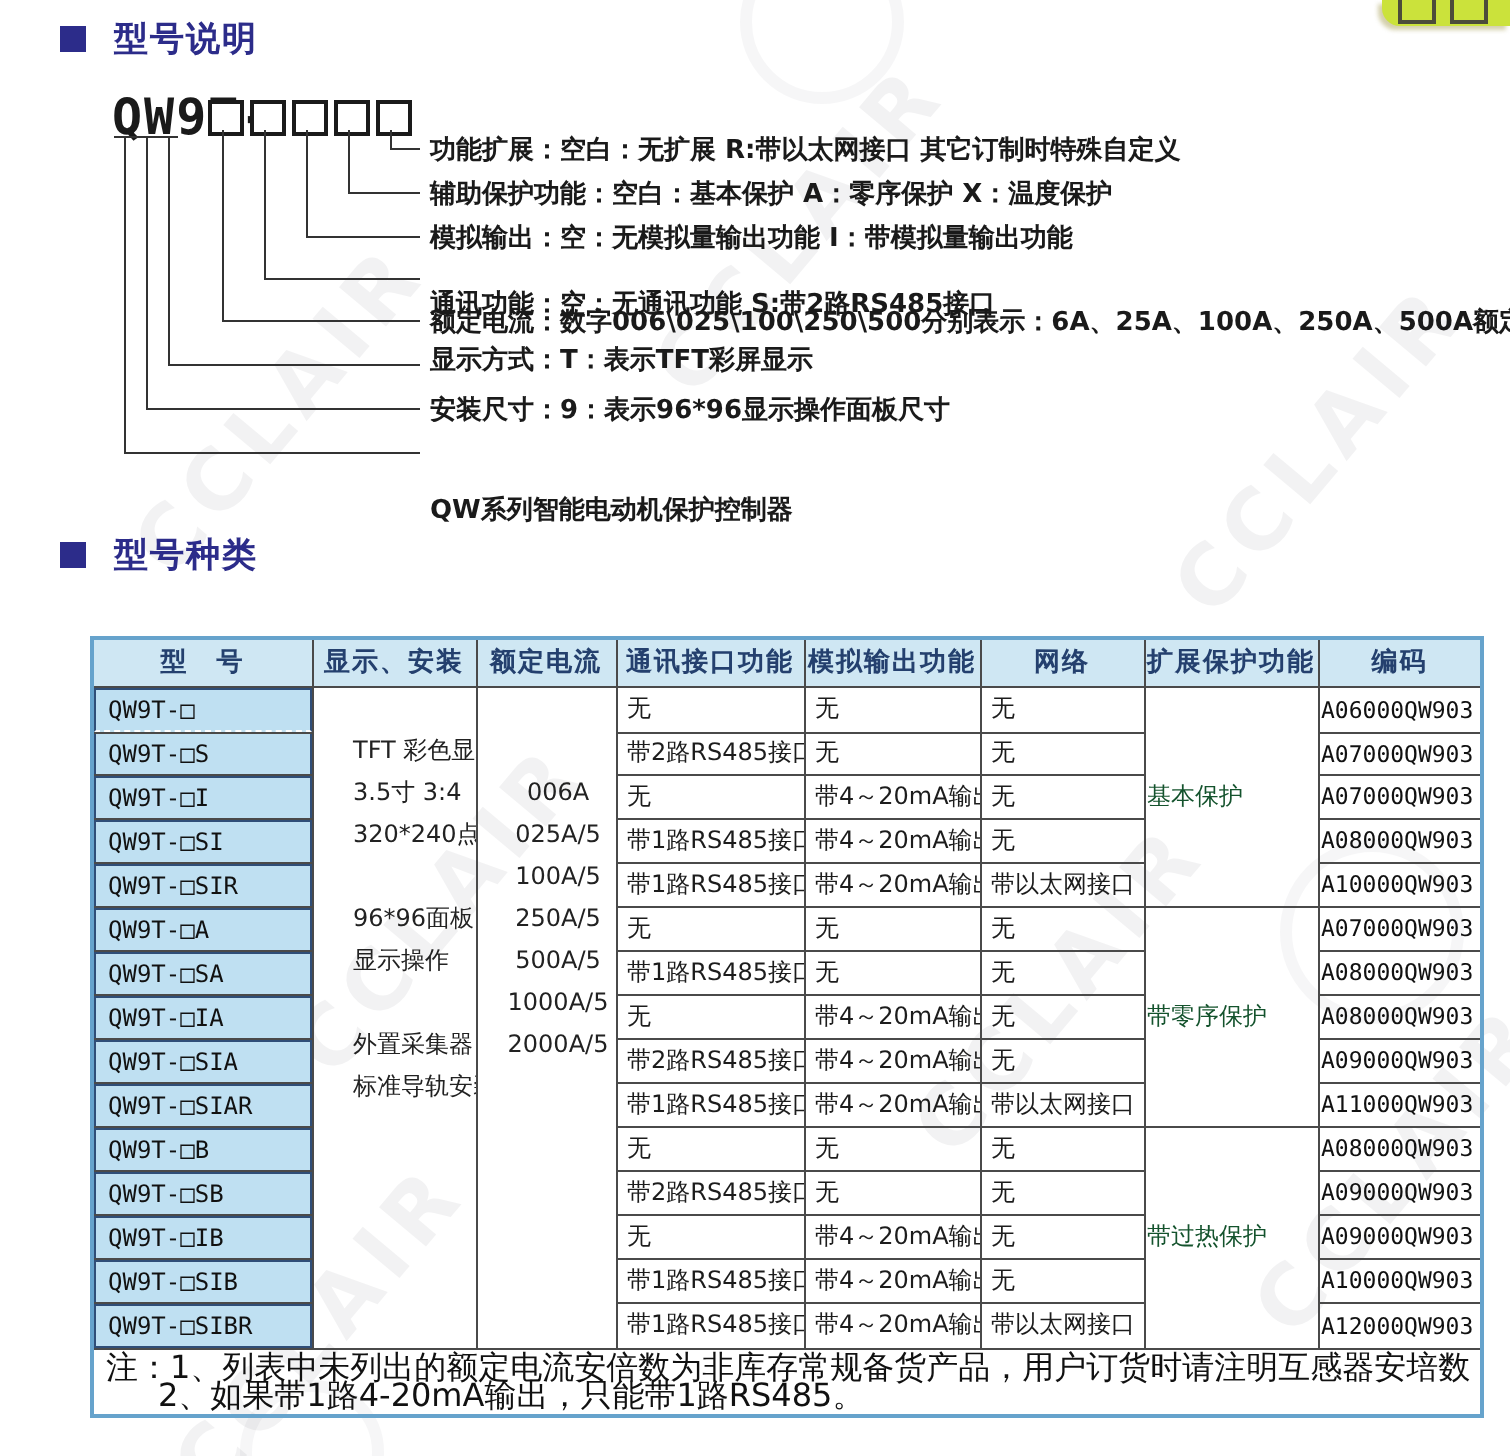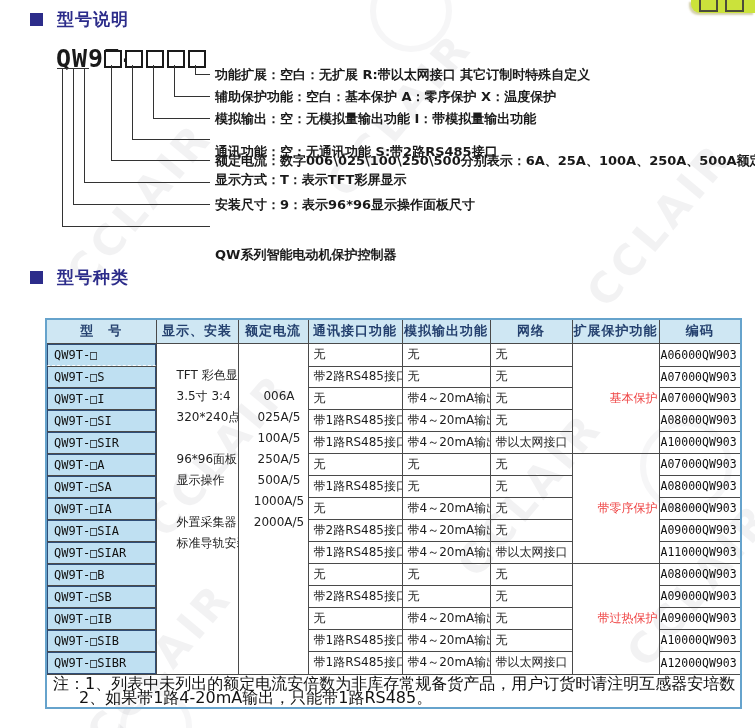--- a/index.html
+++ b/index.html
@@ -71,21 +71,21 @@
     font-family:"DejaVu Sans Mono","Liberation Mono",monospace;
     font-size:12px;color:#111;
   }
   tr.r0 .mbox{border-bottom:1px dashed #ffffff;}
   tr.r1 .mbox{border-top:none;}
   tr.r14 .mbox{border-bottom:1px solid #2f4e78;}
   td.disp,td.curr{vertical-align:top;padding:0;}
   .dline{height:21px;line-height:21px;padding-left:20px;font-size:12px;}
   td.curr .dline{text-align:center;padding-left:12px;}
   td.comm,td.analog,td.net{padding-left:5px;color:#1c1c1c;}
-  td.prot{text-align:right;font-size:12px;color:#ef4444;}
+  td.prot{text-align:left;font-size:12px;color:#14532d;}
   td.code{
     font-family:"DejaVu Sans Mono","Liberation Mono",monospace;
     font-size:11.5px;color:#111;
   }
   tr.notesrow{height:33px;}
   td.notes{padding:2px 6px;font-size:16px;line-height:14px;color:#111;white-space:normal;}
   .note2{padding-left:26px;}
 </style>
 </head>
 <body>

